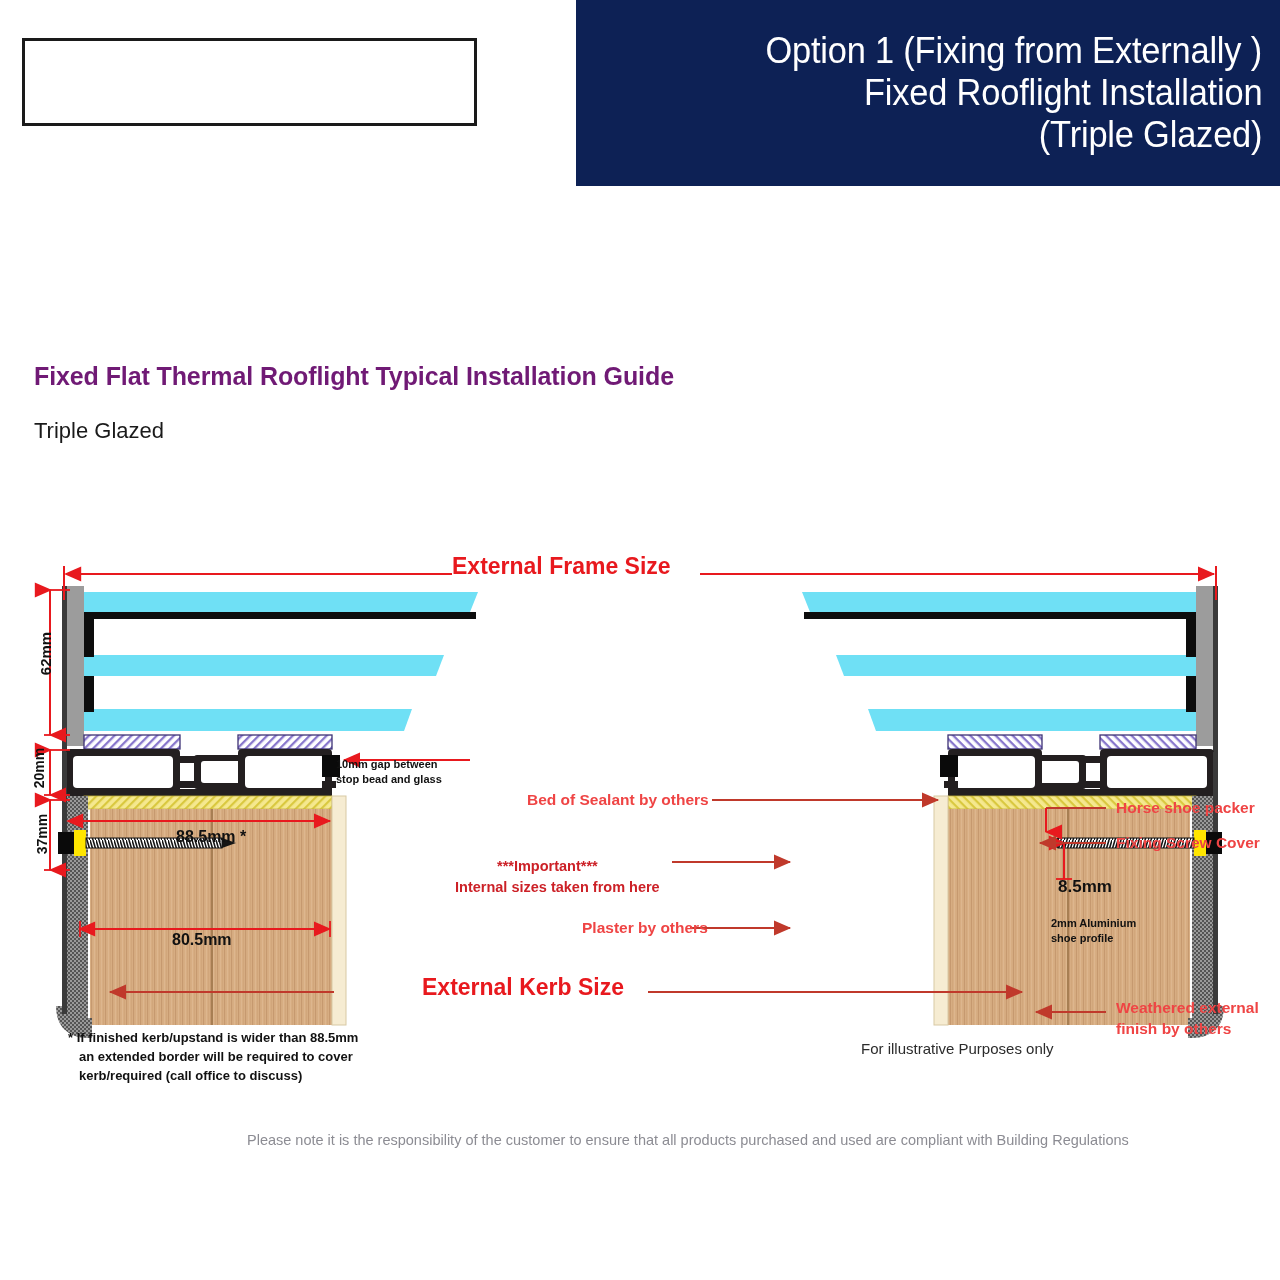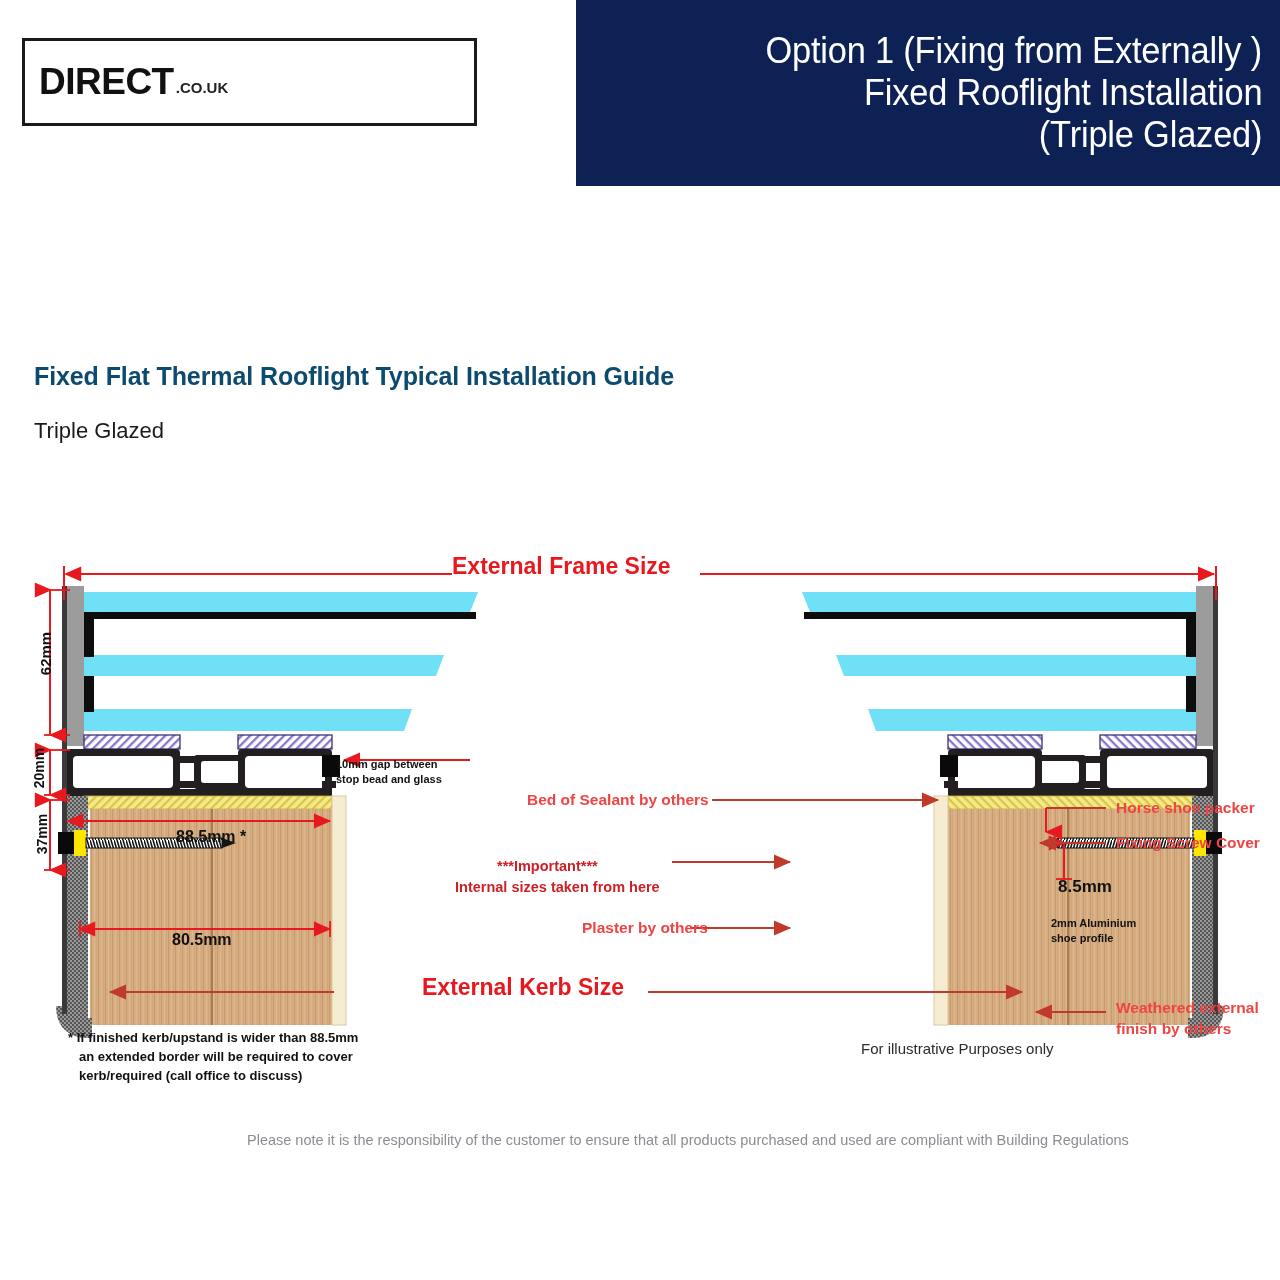--- a/index.html
+++ b/index.html
@@ -59,21 +59,21 @@
     color:#111111; font-size:37px; font-weight:bold; letter-spacing:-0.5px;
   }
   #logo-word-couk {
     color:#222222; font-size:15px; font-weight:bold; letter-spacing:0px;
     margin-left:2px; align-self:center; padding-top:10px;
   }
 
   
   #main-title {
     position:absolute; left:34px; top:362px;
-    font-size:25px; font-weight:bold; color:#0c4a6e;
+    font-size:25px; font-weight:bold; color:#701a75;
     letter-spacing:-0.1px;
   }
   #sub-title {
     position:absolute; left:34px; top:418px;
     font-size:22px; font-weight:400; color:#1a1a1a;
   }
 
   
   #drawing { position:absolute; left:0; top:0; width:1280px; height:1280px; }
 
@@ -105,24 +105,20 @@
 </head>
 <body>
 
 <div id="header-band">
   <div class="hline">Option 1 (Fixing from Externally )</div>
   <div class="hline">Fixed Rooflight Installation</div>
   <div class="hline">(Triple Glazed)</div>
 </div>
 
 <div id="logo-box">
-  <div id="logo-white">
-    <span id="logo-word-direct">DIRECT</span>
-    <span id="logo-word-couk">.CO.UK</span>
-  </div>
 </div>
 
 <div id="main-title">Fixed Flat Thermal Rooflight Typical Installation Guide</div>
 <div id="sub-title">Triple Glazed</div>
 
 <svg id="drawing" viewBox="0 0 1280 1280" width="1280" height="1280" xmlns="http://www.w3.org/2000/svg">
 
   <defs>
 
     <pattern id="timberPat" width="7" height="40" patternUnits="userSpaceOnUse">

